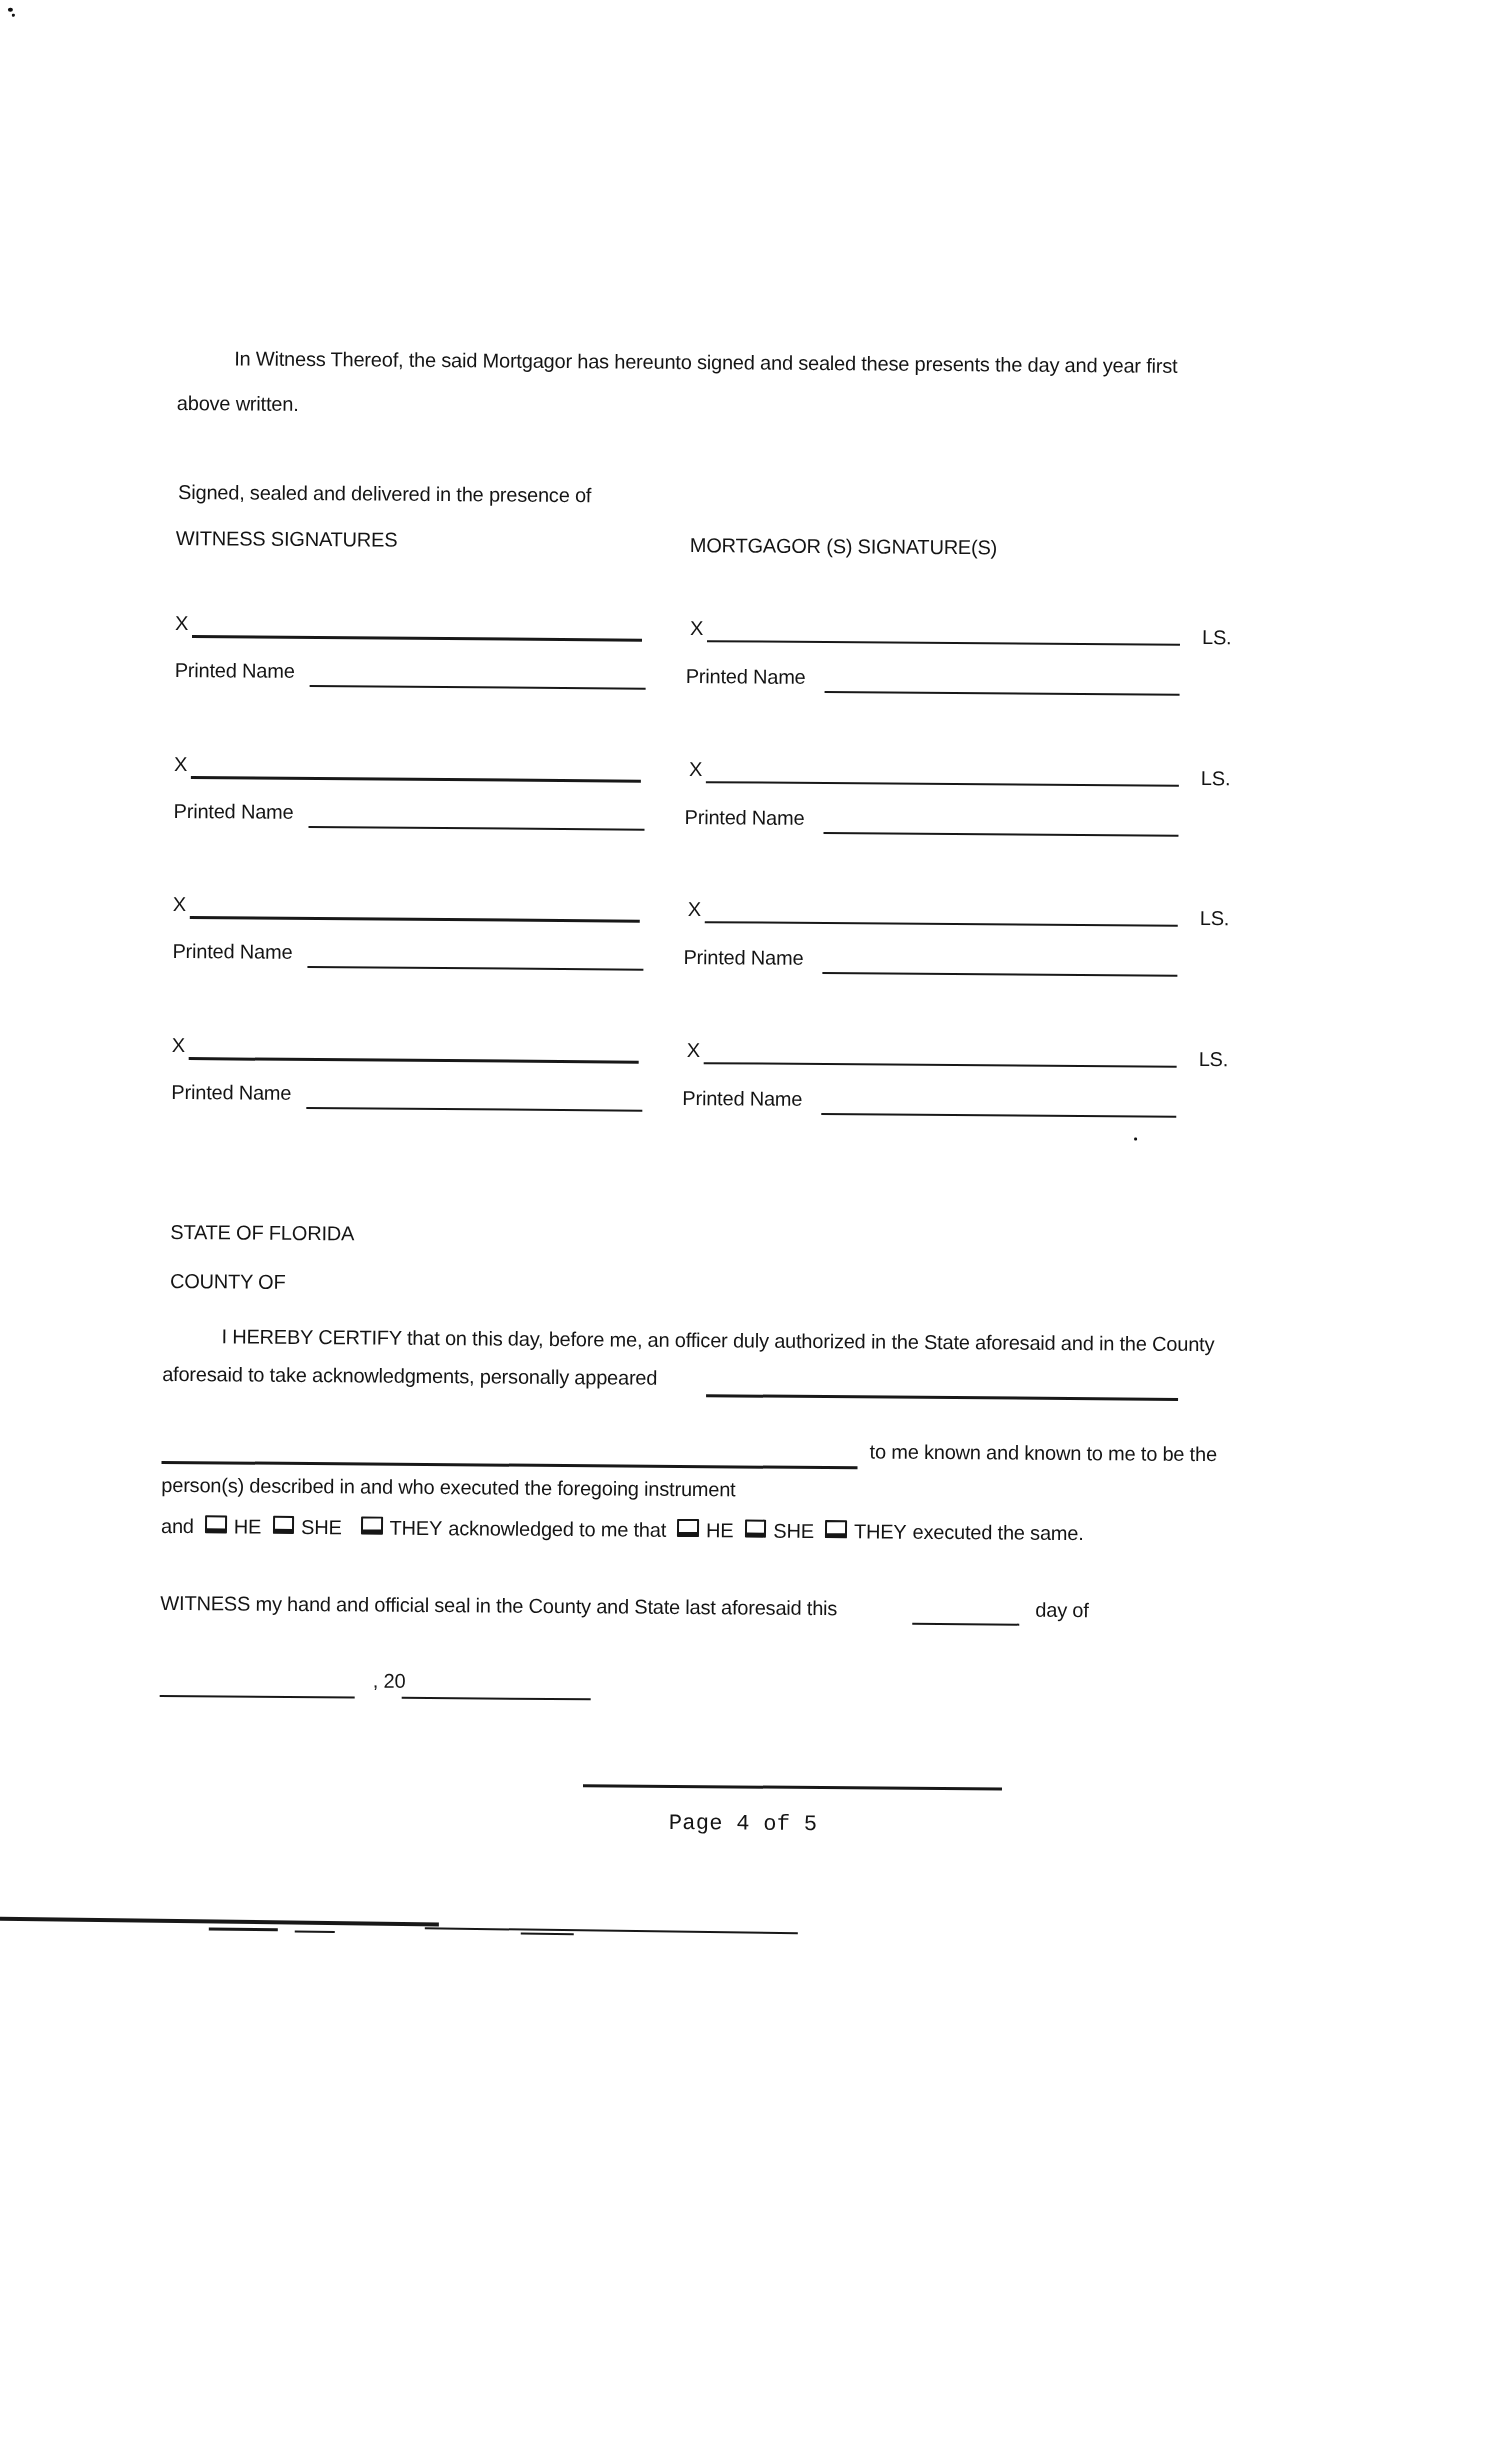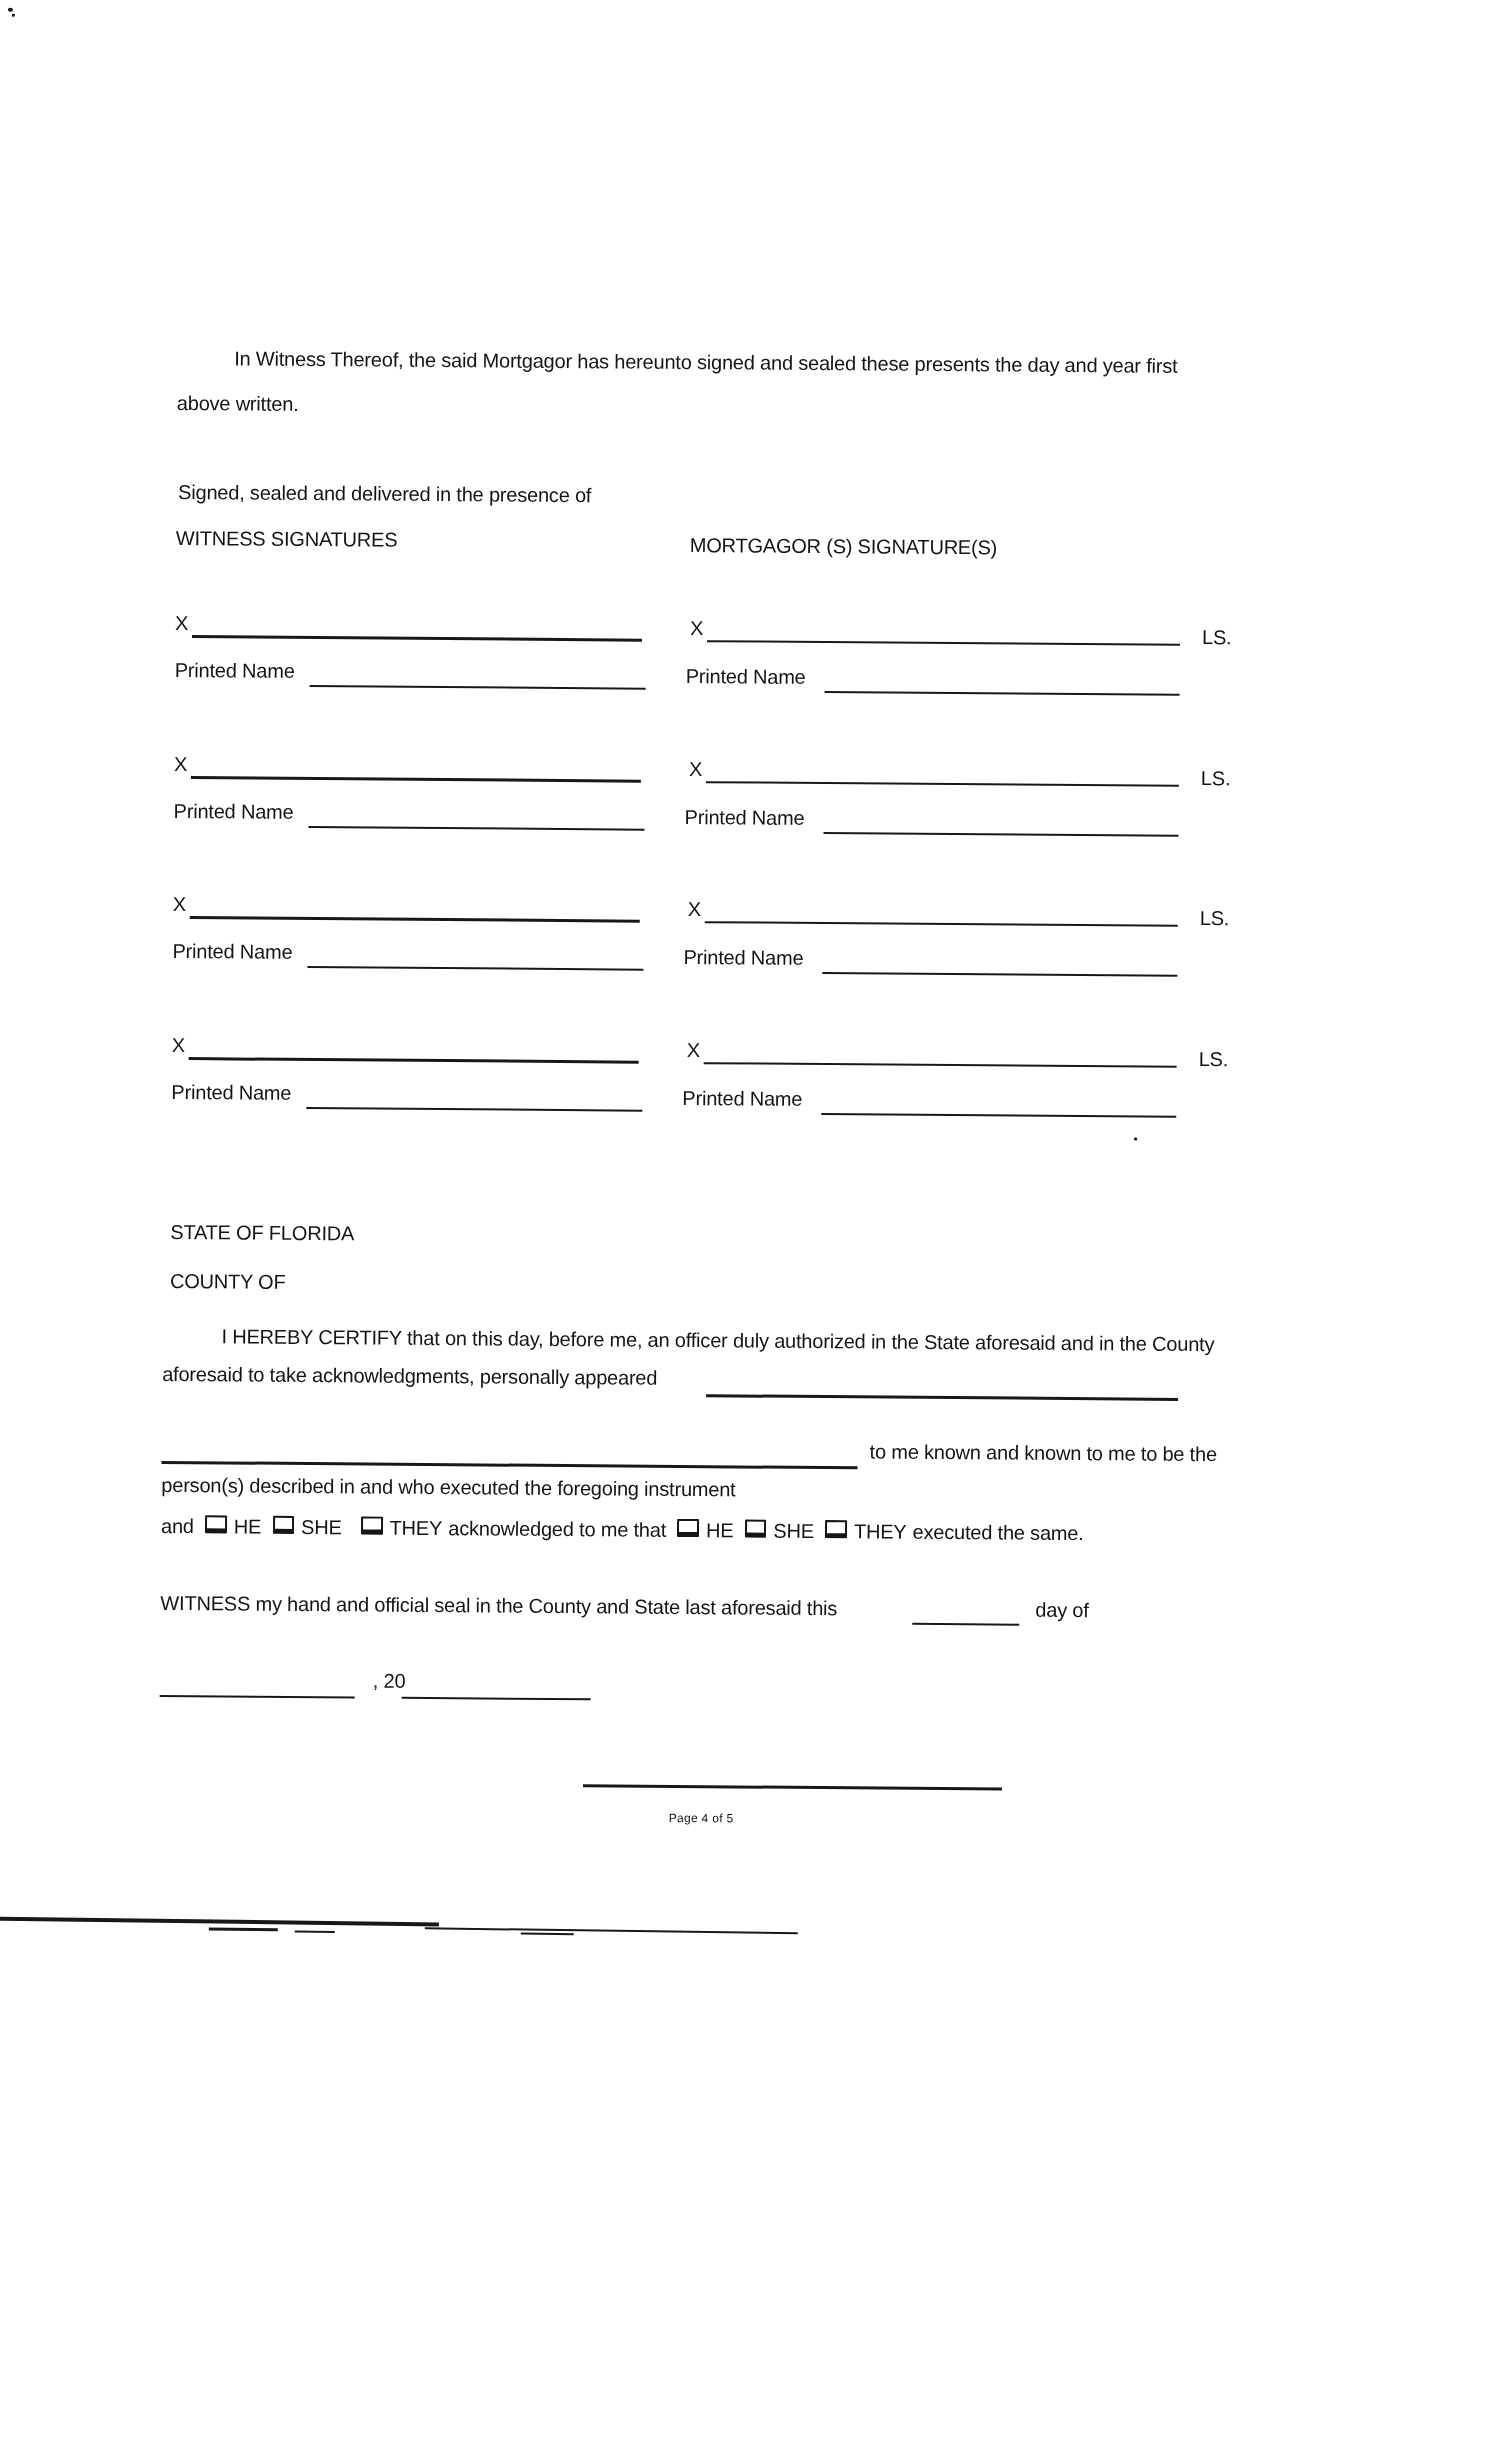--- a/index.html
+++ b/index.html
@@ -24,21 +24,21 @@
   .pnl-label{left:180px;top:47px;}
   .pnl-line{left:315px;top:73px;width:336px;}
   .pnr-label{left:691px;top:49px;}
   .pnr-line{left:830px;top:75px;width:355px;}
   
   .cb{display:inline-block;width:17.6px;height:11.4px;border:2.6px solid #161616;
       border-bottom-width:5.3px;border-radius:0.9px;margin:0 7px -0.9px 11.4px;}
   .ackline{display:flex;align-items:baseline;}
   .ackline span{display:inline-block;}
   .gap{margin-left:6.2px;}
-  .serif{font-family:Liberation Sans, sans-serif;font-size:12px;letter-spacing:0.3px;}
+  .serif{font-family:Liberation Mono, monospace;font-size:22px;letter-spacing:0.3px;}
   .artifact{position:absolute;left:0;top:0;width:1495px;height:2462px;
     transform:rotate(0.3deg);transform-origin:0 1917px;}
 </style>
 </head>
 <body>
 
 <div id="page">
   <div id="content">
 
     <div class="speck" style="left:8px;top:8px;width:5.3px;height:4.4px;"></div>

